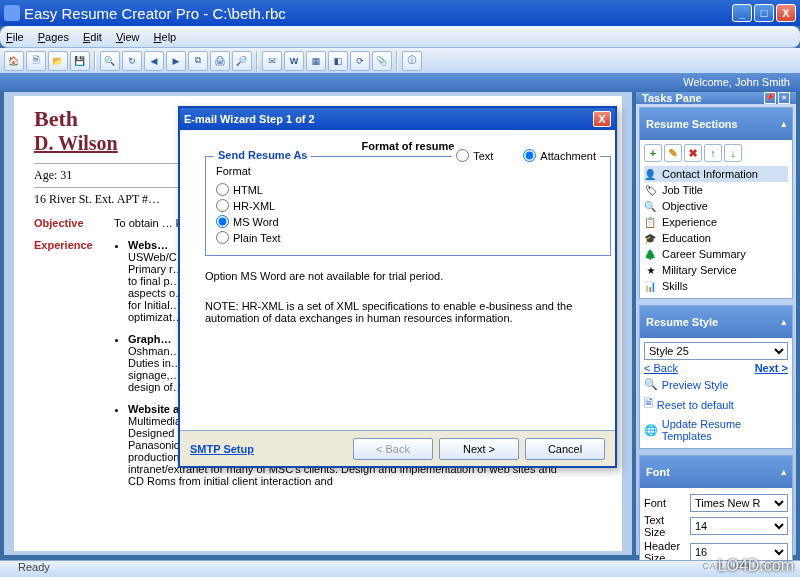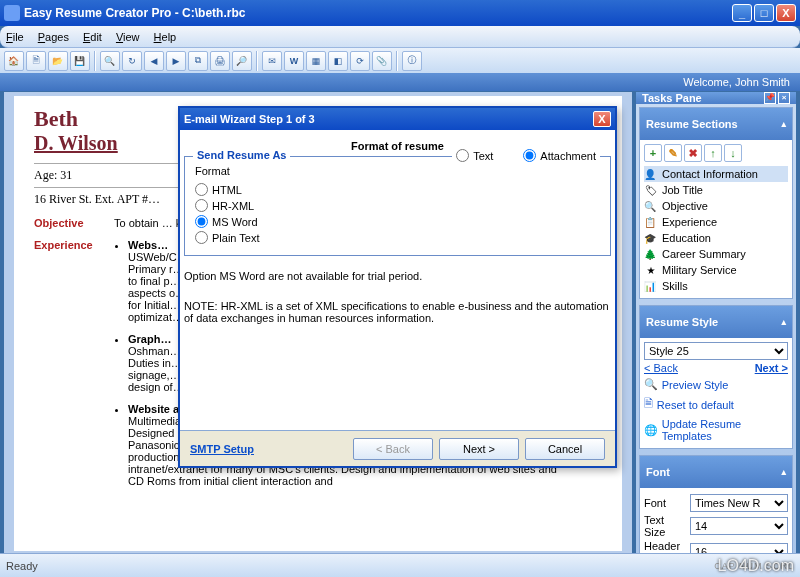--- a/index.html
+++ b/index.html
@@ -1,21 +1,21 @@
 <!DOCTYPE html>
 <html><head>
 <meta charset="utf-8">
 <style>
 * { box-sizing: border-box; margin: 0; padding: 0; font-family: Tahoma, Arial, sans-serif; font-size: 11px; }
 body { background: #3b6ea5; width: 800px; height: 577px; overflow: hidden; position: relative; }
 
 
 .titlebar { height: 26px; background: linear-gradient(#2b6bd1, #0d49c5); display: flex; align-items: center; color: #fff; padding: 0 4px; }
 .titlebar .app-icon { width: 16px; height: 16px; background: #6a9ef5; border-radius: 3px; margin-right: 4px; }
-.titlebar .title { flex: 1; font-weight: bold; font-size: 12px; }
+.titlebar .title { flex: 1; font-weight: normal; font-size: 15px; }
 .titlebar .winbtn { width: 20px; height: 18px; margin-left: 2px; display: flex; align-items: center; justify-content: center; border: 1px solid #fff; border-radius: 3px; background: linear-gradient(#5a9ae8,#2b6bd1); color:#fff; font-weight:bold; cursor:pointer; }
 .titlebar .close { background: linear-gradient(#f08a7a,#d64530); }
 
 
 .menubar { height: 22px; background: linear-gradient(#f3f6fb,#cfe0f5); display: flex; align-items: center; padding: 0 6px; border-bottom: 1px solid #9bb7e0; border-radius: 8px; }
 .menubar span { margin-right: 14px; cursor: pointer; }
 .menubar span u { text-decoration: underline; }
 
 
 .toolbar { height: 26px; background: linear-gradient(#e9f1fb,#c6dbf4); display: flex; align-items: center; padding: 0 4px; gap: 2px; position: relative; border-bottom: 1px solid #8aa9d6; }
@@ -53,28 +53,28 @@
 .sec-item .ic { width:14px; height:14px; display:inline-flex; align-items:center; justify-content:center; font-size:10px; }
 .sec-item.sel { background:#cfe0f5; }
 .link { color:#0b4ecb; text-decoration:underline; cursor:pointer; display:block; padding:2px 0; }
 .link-row { display:flex; justify-content:space-between; }
 .sel-box { width:100%; border:1px solid #7a98c8; height:18px; font-size:11px; background:#fff; }
 .font-row { display:flex; align-items:center; gap:4px; margin:2px 0; }
 .font-row label { width:62px; }
 .link-icon { color:#0b4ecb; display:flex; align-items:center; gap:4px; cursor:pointer; padding:2px 0; }
 
 
-.statusbar { position:absolute; left:0; right:0; bottom:0; height:24px; background: linear-gradient(#e9f1fb,#c6dbf4); border-top:1px solid #8aa9d6; display:flex; align-items:center; padding:0 6px; justify-content:space-between; color:#444; }
+.statusbar { position:absolute; left:0; right:0; bottom:0; height:17px; background: linear-gradient(#e9f1fb,#c6dbf4); border-top:1px solid #8aa9d6; display:flex; padding:0 18px; justify-content:space-between; color:#444; }
 .statusbar .caps { font-size:9px; color:#999; letter-spacing:1px; }
 
 
 .dialog { position:absolute; left:178px; top:106px; width:439px; height:362px; background:#fff; border:2px solid #1048b8; box-shadow: 3px 3px 8px rgba(0,0,0,.3); display:flex; flex-direction:column; }
 .dialog-title { height:22px; background:linear-gradient(#2b6bd1,#0d49c5); color:#fff; font-weight:bold; display:flex; align-items:center; padding:0 4px; justify-content:space-between; }
 .dialog-title .dclose { width:18px; height:16px; background:linear-gradient(#f08a7a,#d64530); border:1px solid #fff; border-radius:2px; text-align:center; line-height:14px; cursor:pointer; font-weight:bold; }
-.dialog-body { flex:1; padding:10px 4px 4px; position:relative; }
+.dialog-body { flex:1; padding:10px 4px 4px; position:relative;margin-left:21px; }
 .dialog-body h3 { text-align:center; font-weight:bold; font-size:11px; margin-bottom:4px; }
 .dialog-body .sub { text-align:center; margin-bottom:12px; }
 .fieldset { border:1px solid #6a8cc8; padding: 8px 10px 8px 10px; position: relative; margin-bottom:8px; }
 .fieldset .legend { position:absolute; top:-8px; left:8px; background:#fff; padding:0 4px; color:#1048b8; font-weight:bold; }
 .radio-row { position:absolute; top:-8px; right:10px; background:#fff; padding:0 4px; display:flex; gap:30px; }
 .radio-row label, .format-opts label { display:flex; align-items:center; gap:4px; cursor:pointer; }
 .format-opts { margin-top:6px; }
 .format-opts label { margin: 3px 0; }
 .note { margin-top: 14px; }
 .dialog-footer { height:36px; border-top:1px solid #8aa9d6; background:#ece9d8; display:flex; align-items:center; padding:0 10px; gap:6px; }
@@ -297,21 +297,21 @@
   </div>
 </div>
 
 <div class="statusbar">
   <span>Ready</span>
   <span class="caps">CAP NUM SCRL</span>
 </div>
 
 <div class="dialog">
   <div class="dialog-title">
-    <span>E-mail Wizard Step 1 of 3</span>
+    <span>E-mail Wizard Step 1 of 2</span>
     <span class="dclose">X</span>
   </div>
   <div class="dialog-body">
     <h3>Format of resume</h3>
 
     <div class="fieldset">
       <span class="legend">Send Resume As</span>
       <span class="radio-row">
         <label>
             <input type="radio" name="sendas" style="">

